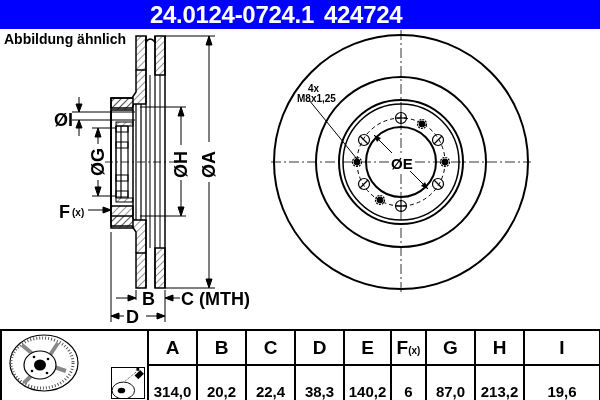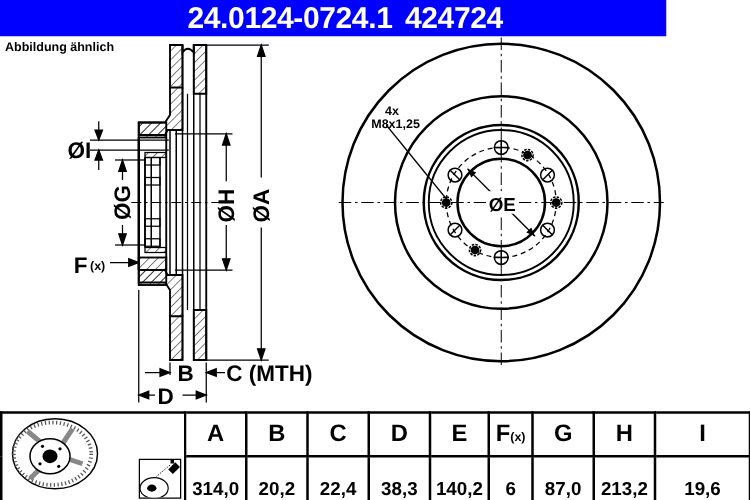--- a/index.html
+++ b/index.html
@@ -1,26 +1,26 @@
 <!DOCTYPE html>
 <html><head>
 <meta charset="utf-8">
 <style>
   * { margin:0; padding:0; box-sizing:border-box; }
   html, body { width:600px; height:400px; background:#ffffff; overflow:hidden; }
   body { position:relative; font-family:"Liberation Sans", sans-serif; color:#000; }
   .header {
-    position:absolute; left:0; top:0; width:533px; height:29px;
+    position:absolute; left:0; top:0; width:600px; height:29px;
     background:#0000ff; color:#ffffff;
     font-weight:bold; font-size:24px; line-height:29px;
   }
   .header .partno { position:absolute; left:150px; top:0; letter-spacing:-0.3px; }
   .header .refno { position:absolute; left:324px; top:0; letter-spacing:-0.3px; }
   .disclaimer {
-    position:absolute; left:4px; top:33px; font-size:10px; font-weight:bold; line-height:12px;
+    position:absolute; left:4px; top:33px; font-size:14px; font-weight:bold; line-height:12px;
   }
   svg.drawing { position:absolute; left:0; top:0; }
   .lbl { font-family:"Liberation Sans", sans-serif; font-weight:bold; }
   .spec-table {
     position:absolute; left:0; top:329px; width:599px; height:70px;
     border-collapse:collapse; table-layout:fixed;
   }
   .spec-table td {
     border:2px solid #000; text-align:center; vertical-align:middle;
     font-weight:bold; padding:0;

